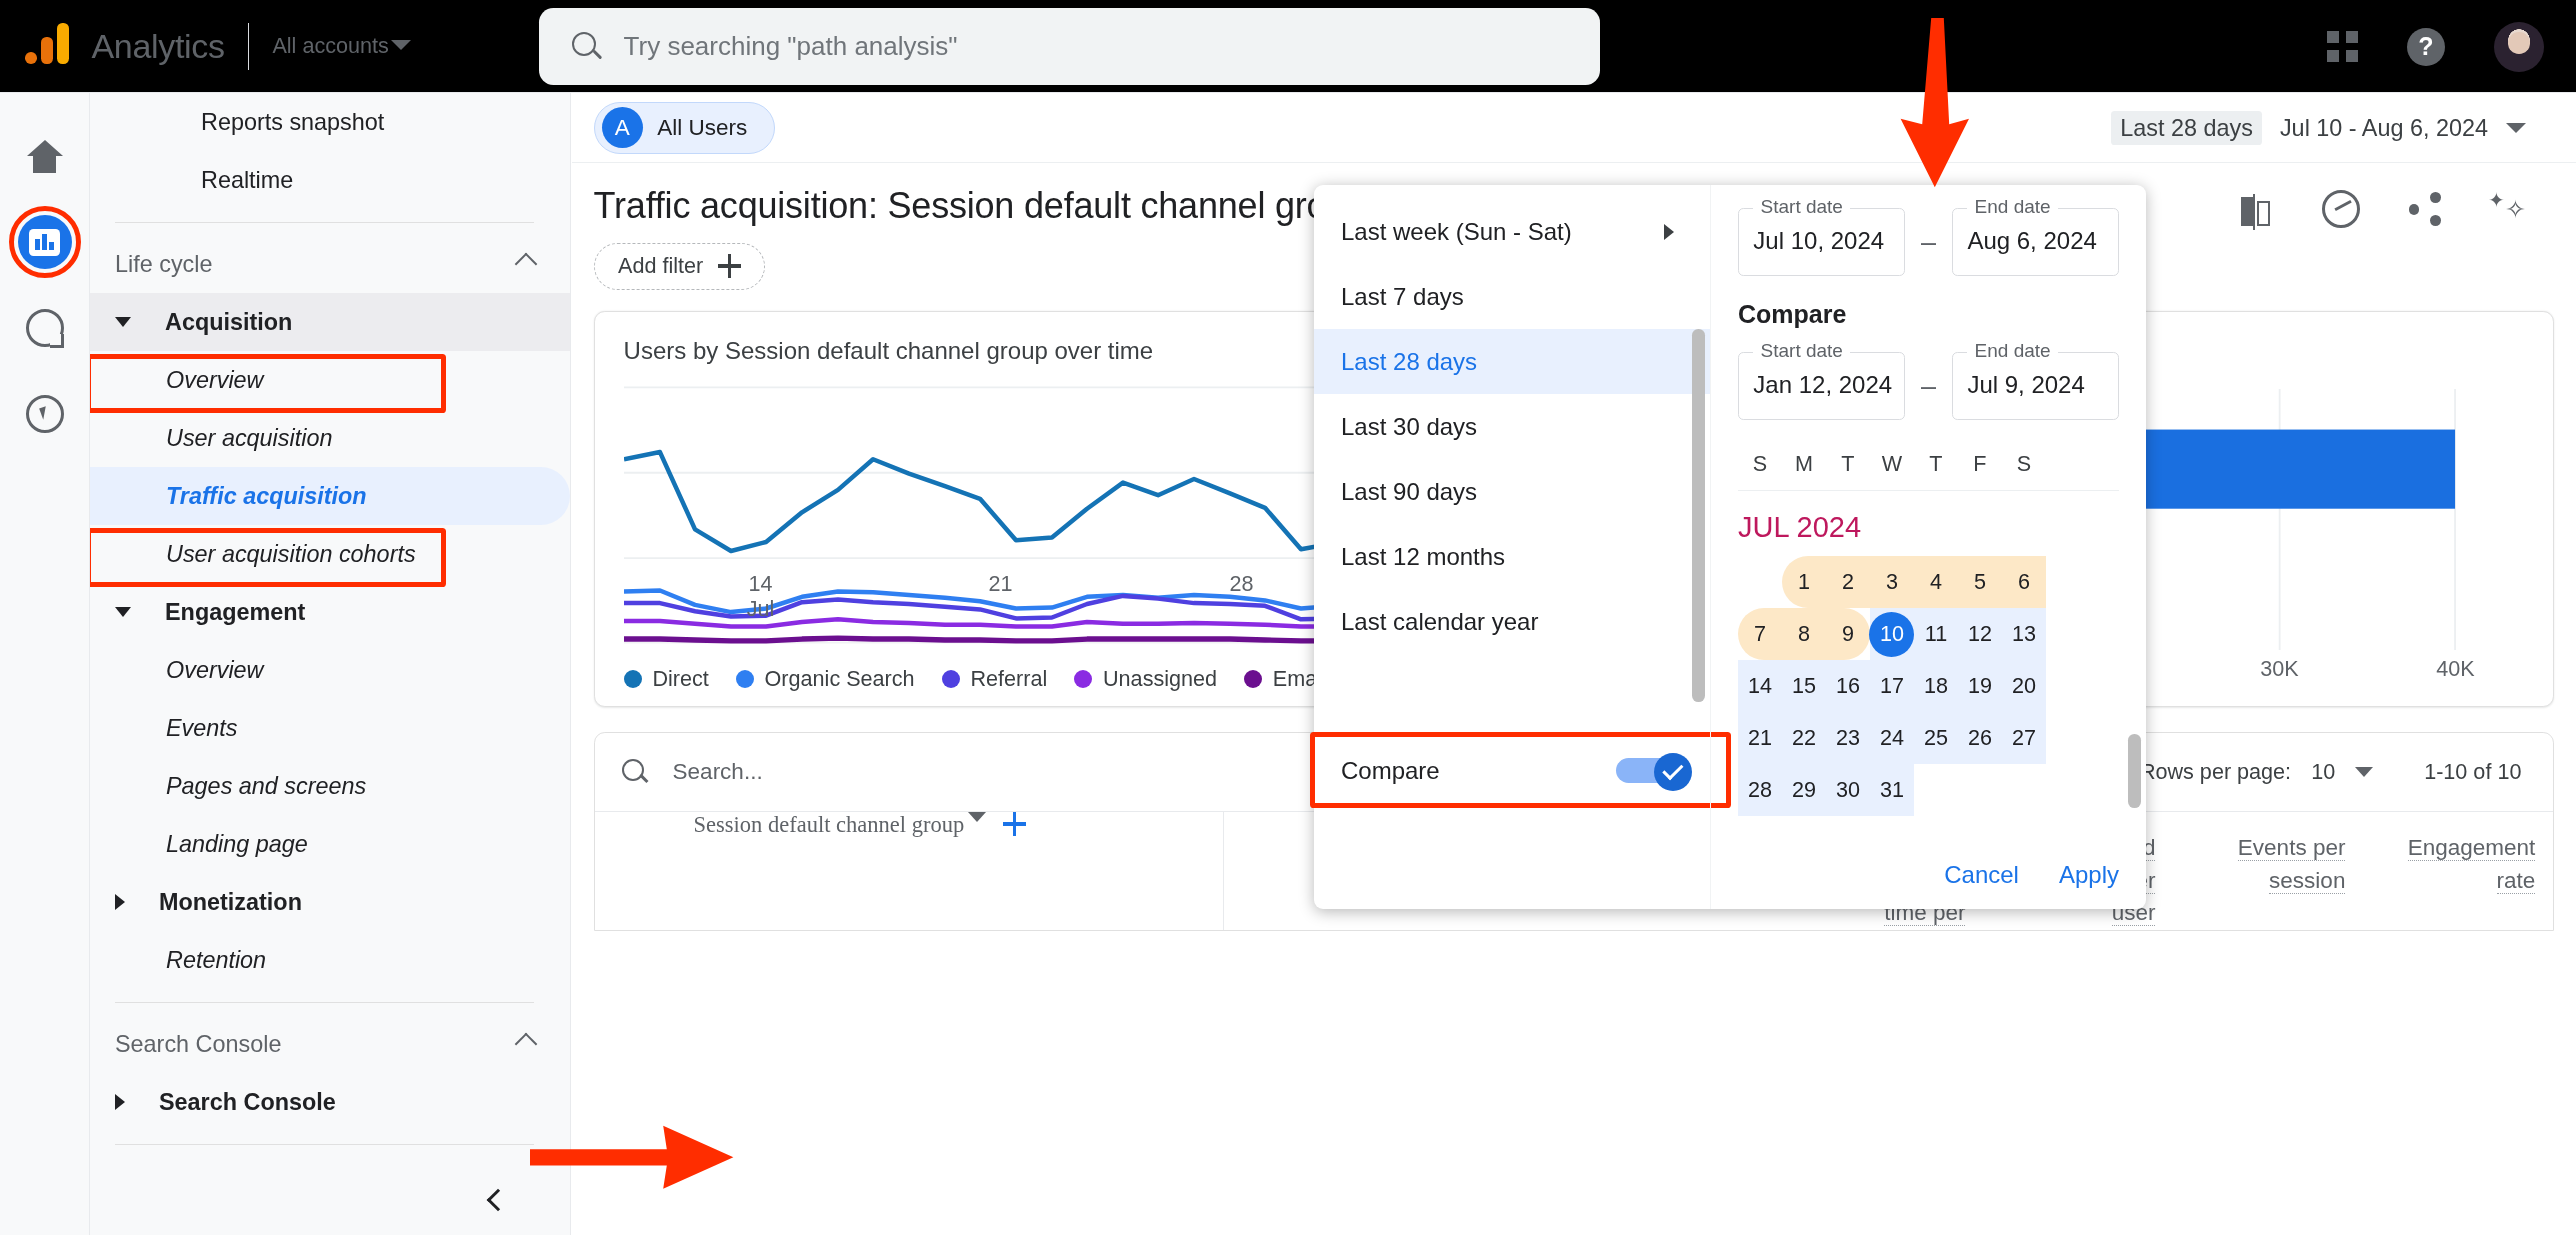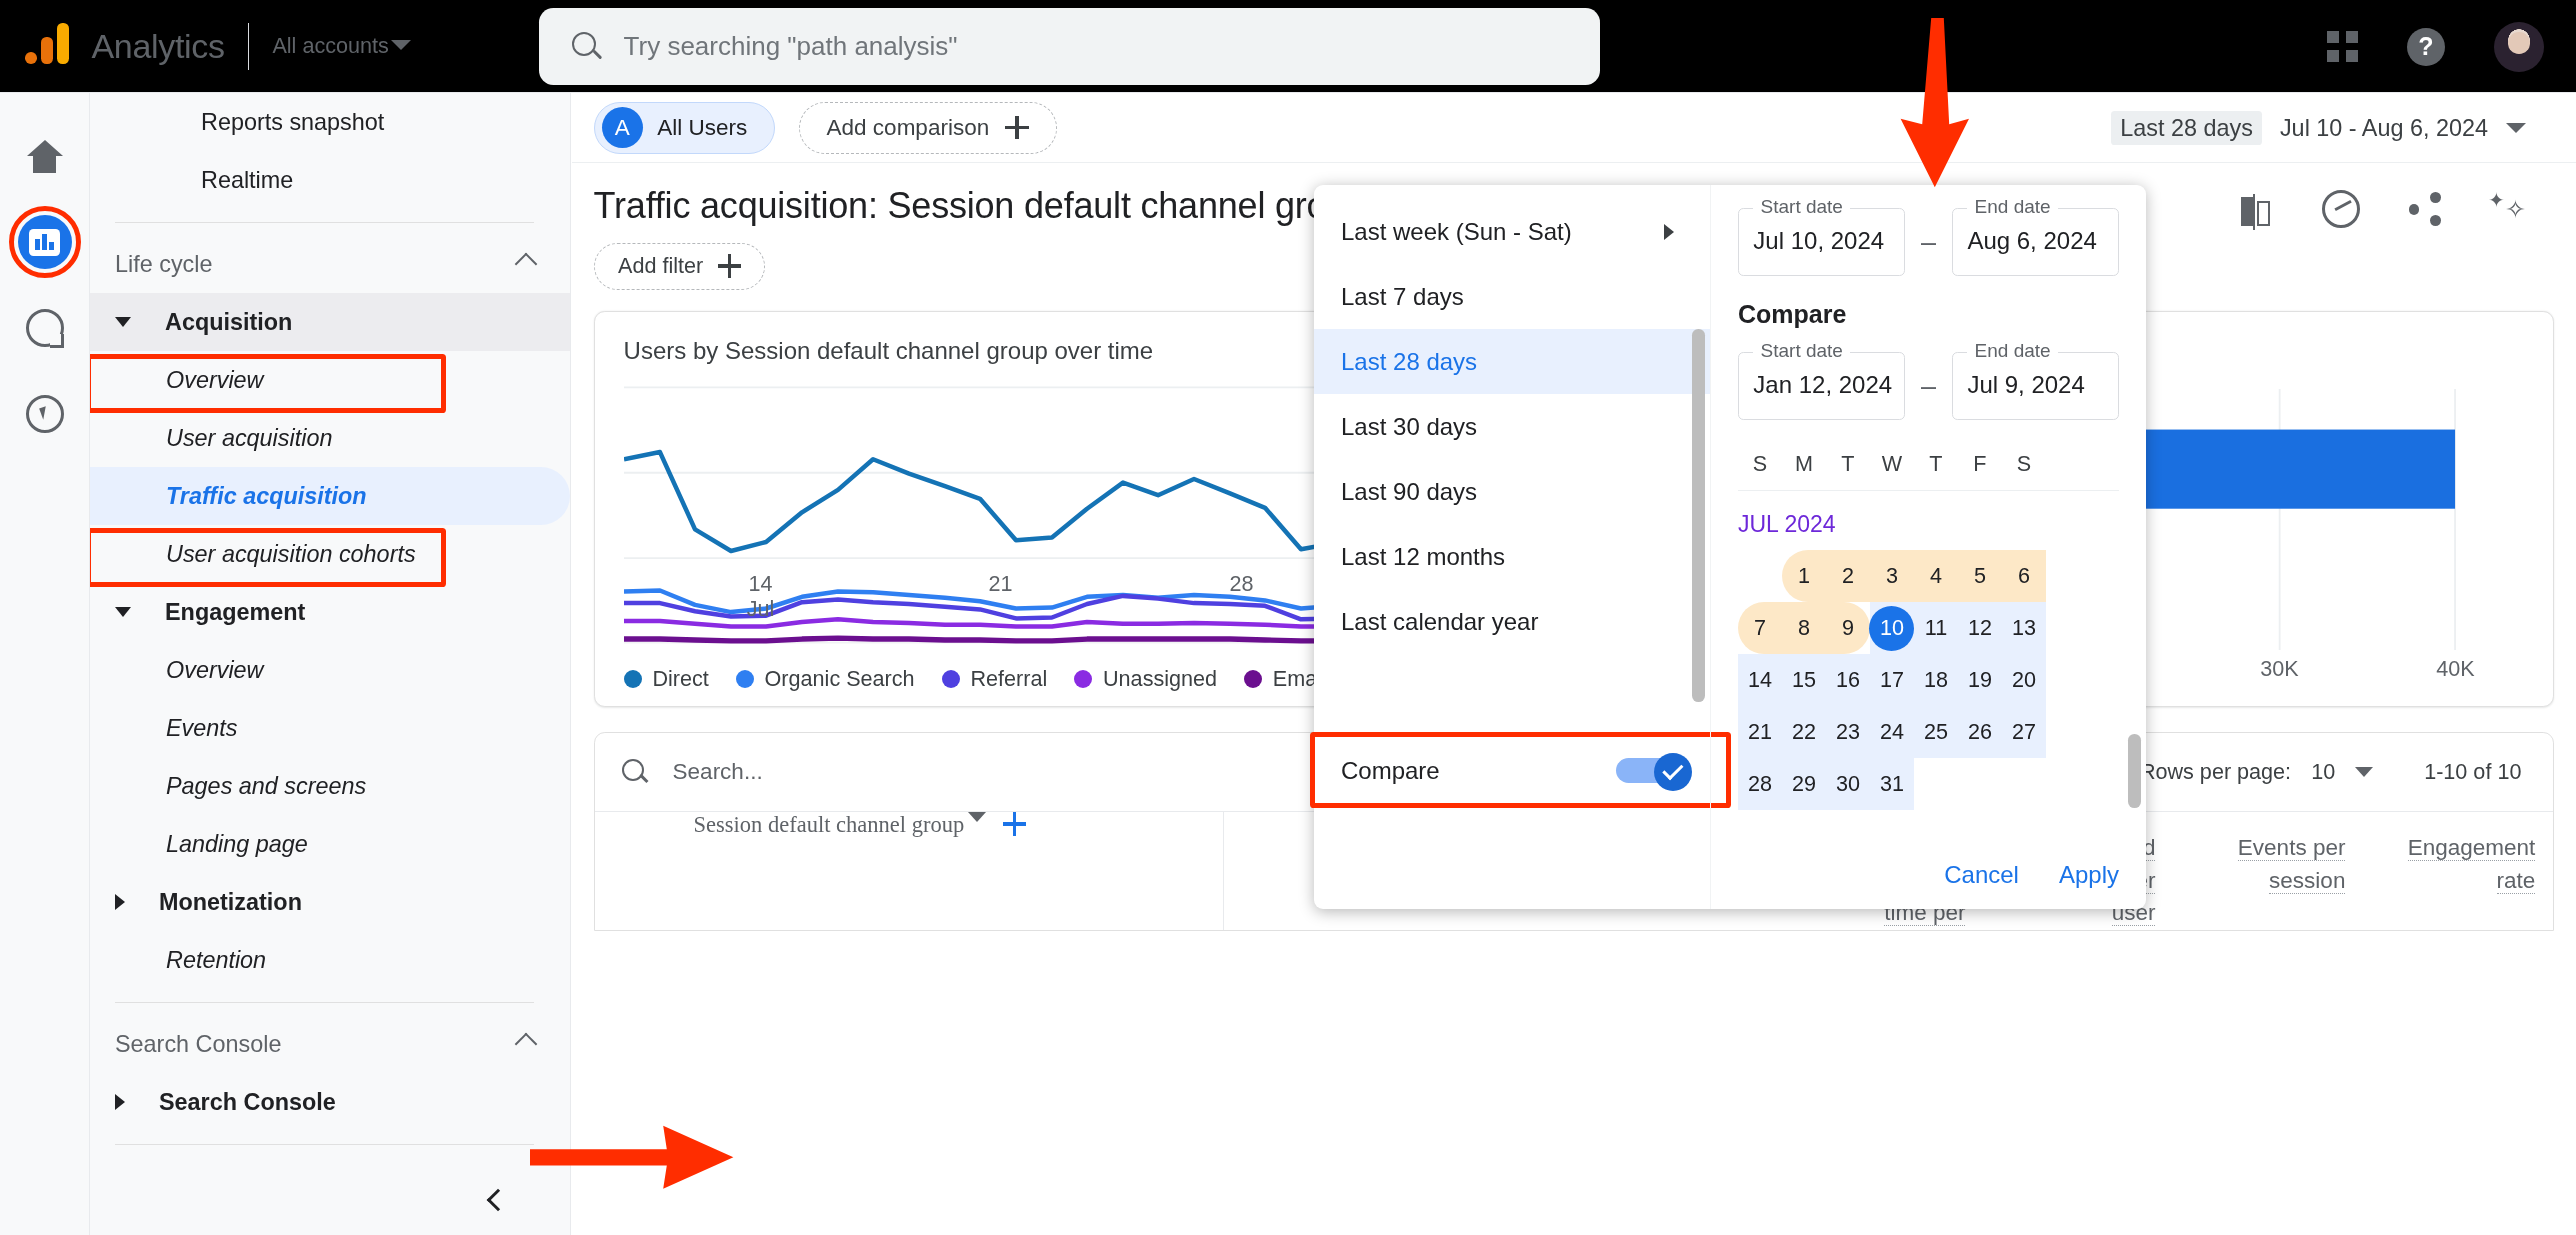--- a/index.html
+++ b/index.html
@@ -242,21 +242,21 @@
   .fld { position: relative; width: 167px; height: 68px; border: 1.8px solid #dadce0; border-radius: 5.4px; }
   .fld-label {
     position: absolute; top: -13.5px; left: 14.4px; background: #fff; padding: 0 7.2px;
     font-size: 19px; color: #5f6368;
   }
   .fld-val { position: absolute; left: 14.4px; top: 18px; font-size: 24px; color: #202124; }
   .dash { font-size: 27px; color: #5f6368; }
   .cmp-title { font-size: 25px; color: #202124; font-weight: bold; margin: 23.4px 0 23.4px 0; }
   .dow { display: flex; margin-top: 31px; border-bottom: 0.9px solid #eceff1; padding-bottom: 12.6px; }
   .dow div { width: 44px; text-align: center; font-size: 21.6px; color: #3c4043; }
-  .mon-label { font-size: 23px; color: #6d28d9; margin: 20px 0 12.6px 0; }
+  .mon-label { font-size: 29px; color: #be185d; margin: 20px 0 12.6px 0; }
   .cal { }
   .cal-row { display: flex; height: 52px; }
   .cal-cell { width: 44px; height: 52px; display: flex; align-items: center; justify-content: center; font-size: 21.6px; color: #202124; position: relative; }
   .cal-cell.cmp { background: #fde8c7; }
   .cal-cell.rng { background: #e8f0fe; }
   .cal-cell.cmp-start { border-radius: 26px 0 0 26px; }
   .cal-cell.cmp-end { border-radius: 0 26px 26px 0; }
   .cal-cell.rng-start .pill {
     position:absolute; width: 45px; height: 45px; border-radius: 50%;
     background: #1a73e8; color:#fff; display:flex;align-items:center;justify-content:center;
@@ -398,24 +398,20 @@
     <div class="hi-box" style="left:-3.6px; top:261px; width:360px; height:59px;"></div>
     <div class="hi-box" style="left:-3.6px; top:435px; width:360px; height:59px;"></div>
   </div>
 
   <div class="main">
 
     <div class="chips-row">
       <div class="chip-allusers">
         <span class="chip-av">A</span>
         <span>All Users</span>
-      </div>
-      <div class="chip-add">
-        <span>Add comparison</span>
-        <span class="plus"></span>
       </div>
       <div class="daterange">
         <span class="dr-badge">Last 28 days</span>
         <span>Jul 10 - Aug 6, 2024</span>
         <span class="dr-caret"></span>
       </div>
     </div>
 
     <div class="titlebar">
       <div class="page-title">Traffic acquisition: Session default channel group</div>

